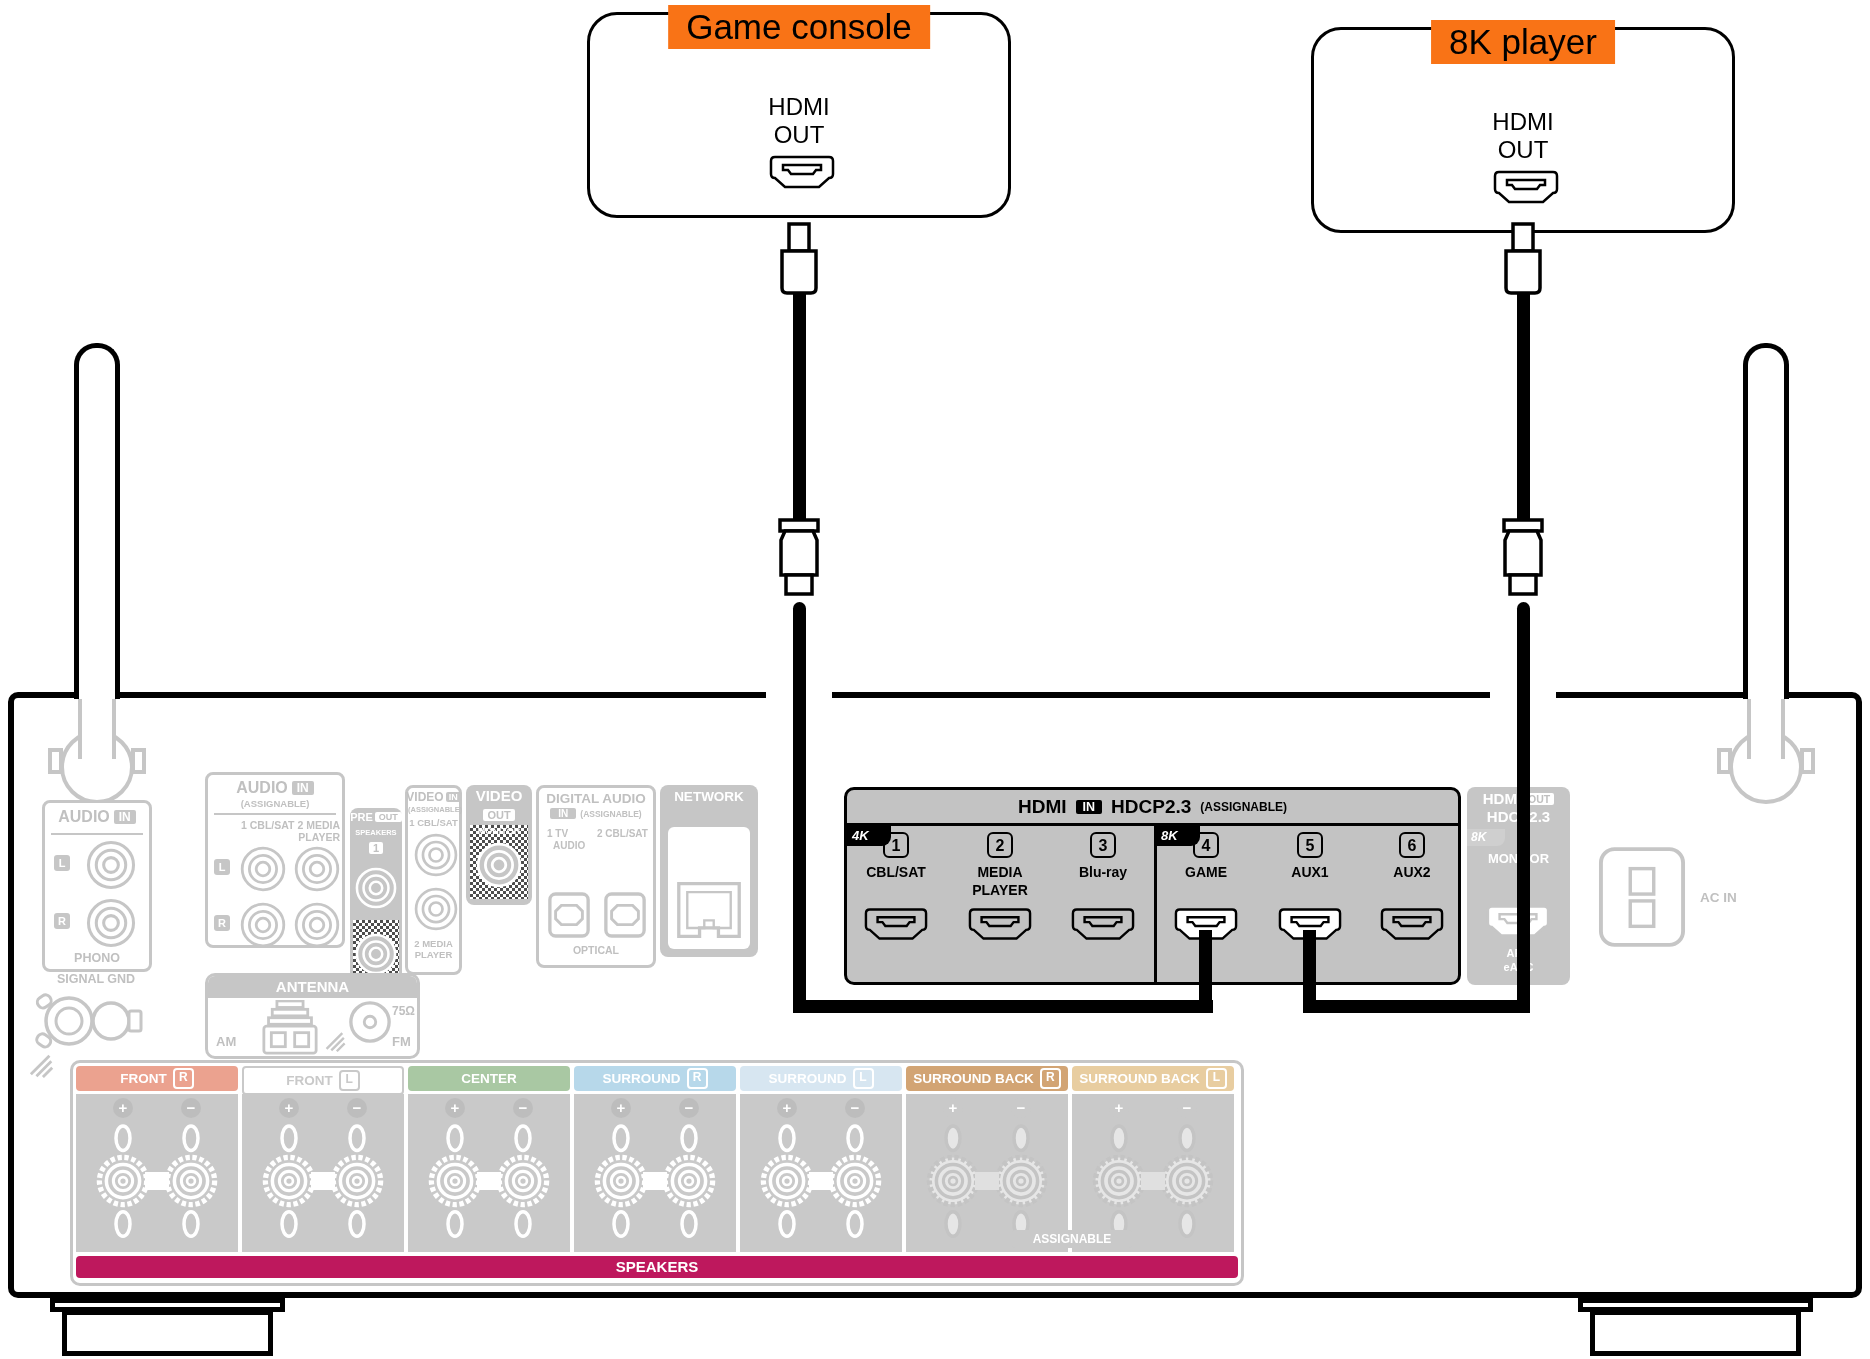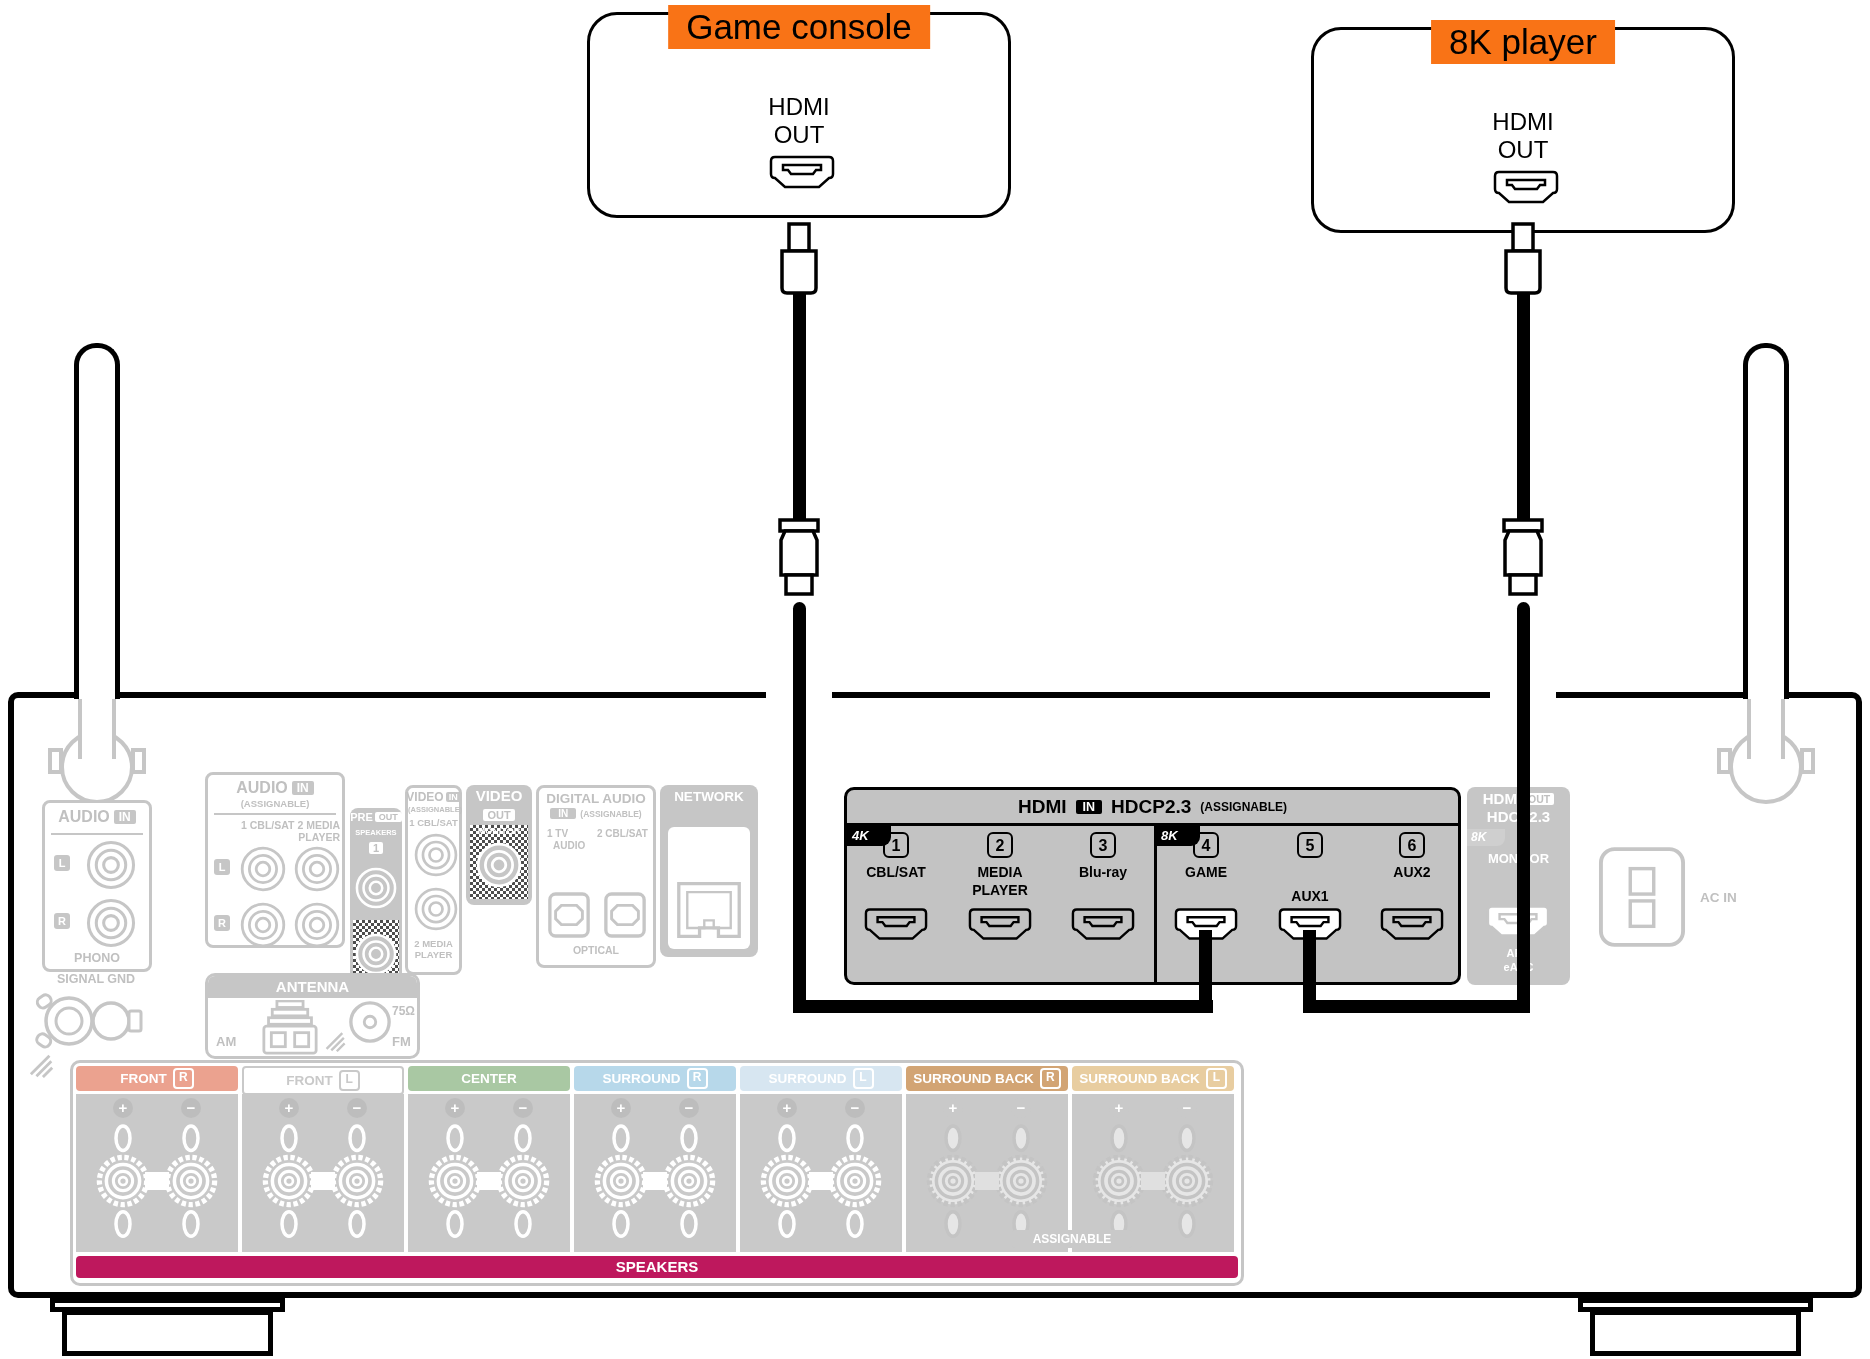--- a/index.html
+++ b/index.html
@@ -311,21 +311,21 @@
         <use href="#hdmiport"></use>
       </svg>
 
     <div class="a numbox" style="left:346px;top:42px;">4</div>
     <div class="a plabel" style="left:307px;top:74px;width:104px;">GAME</div>
     <svg class="a" style="left:327px;top:116px;width:64px;height:38px;--pfill:#fff;">
         <use href="#hdmiport"></use>
       </svg>
 
     <div class="a numbox" style="left:450px;top:42px;">5</div>
-    <div class="a plabel" style="left:411px;top:74px;width:104px;margin-top:24px;">AUX1</div>
+    <div class="a plabel" style="left:411px;top:74px;width:104px;">AUX1</div>
     <svg class="a" style="left:431px;top:116px;width:64px;height:38px;--pfill:#fff;">
         <use href="#hdmiport"></use>
       </svg>
 
     <div class="a numbox" style="left:552px;top:42px;">6</div>
     <div class="a plabel" style="left:513px;top:74px;width:104px;">AUX2</div>
     <svg class="a" style="left:533px;top:116px;width:64px;height:38px;--pfill:#c3c3c3;">
         <use href="#hdmiport"></use>
       </svg>
   </div>

